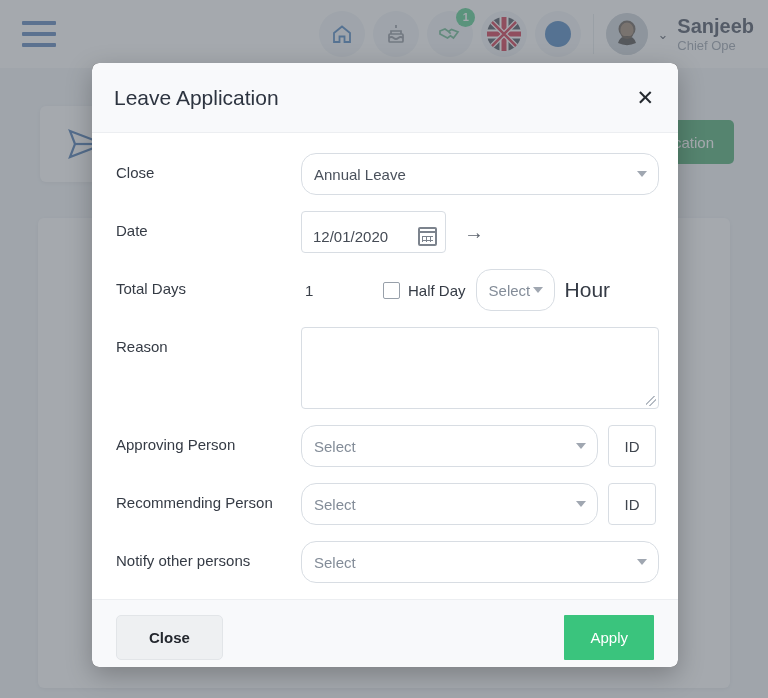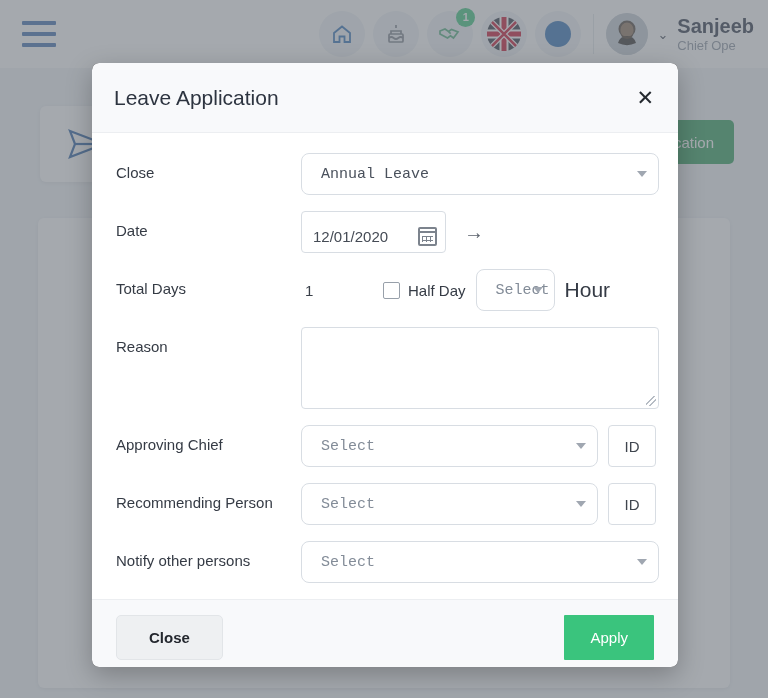--- a/index.html
+++ b/index.html
@@ -247,29 +247,28 @@
     flex: 1 1 auto;
     display: flex;
     align-items: center;
     gap: 10px;
   }
 
   .select-box {
     position: relative;
     height: 42px;
     border: 1px solid #d8dde3;
-    border-radius: 8px;
-    background: #ffffff;
-    display: flex;
-    align-items: center;
-    padding: 0 30px 0 19px;
+    border-radius: 15px;
+    background: #ffffff;
+    display: flex;
+    align-items: center;
+    padding: 0 30px 0 12px;
     font-size: 15px;
     color: #4a515c;
     cursor: pointer;
-    font-family: Liberation Mono, monospace;
   }
   .select-box.placeholder { color: #838c98; }
 
   .select-box .caret {
     position: absolute;
     right: 11px;
     top: 50%;
     transform: translateY(-50%);
     width: 0; height: 0;
     border-left: 5px solid transparent;
@@ -562,21 +561,21 @@
     </div>
 
     <div class="form-row">
       <div class="form-label">Reason</div>
       <div class="control-area">
         <div class="reason-box"></div>
       </div>
     </div>
 
     <div class="form-row">
-      <div class="form-label">Approving Chief</div>
+      <div class="form-label">Approving Person</div>
       <div class="control-area">
         <div class="select-box select-narrow placeholder">
           <span>Select</span>
           <span class="caret"></span>
         </div>
         <button class="id-button">ID</button>
       </div>
     </div>
 
     <div class="form-row">

